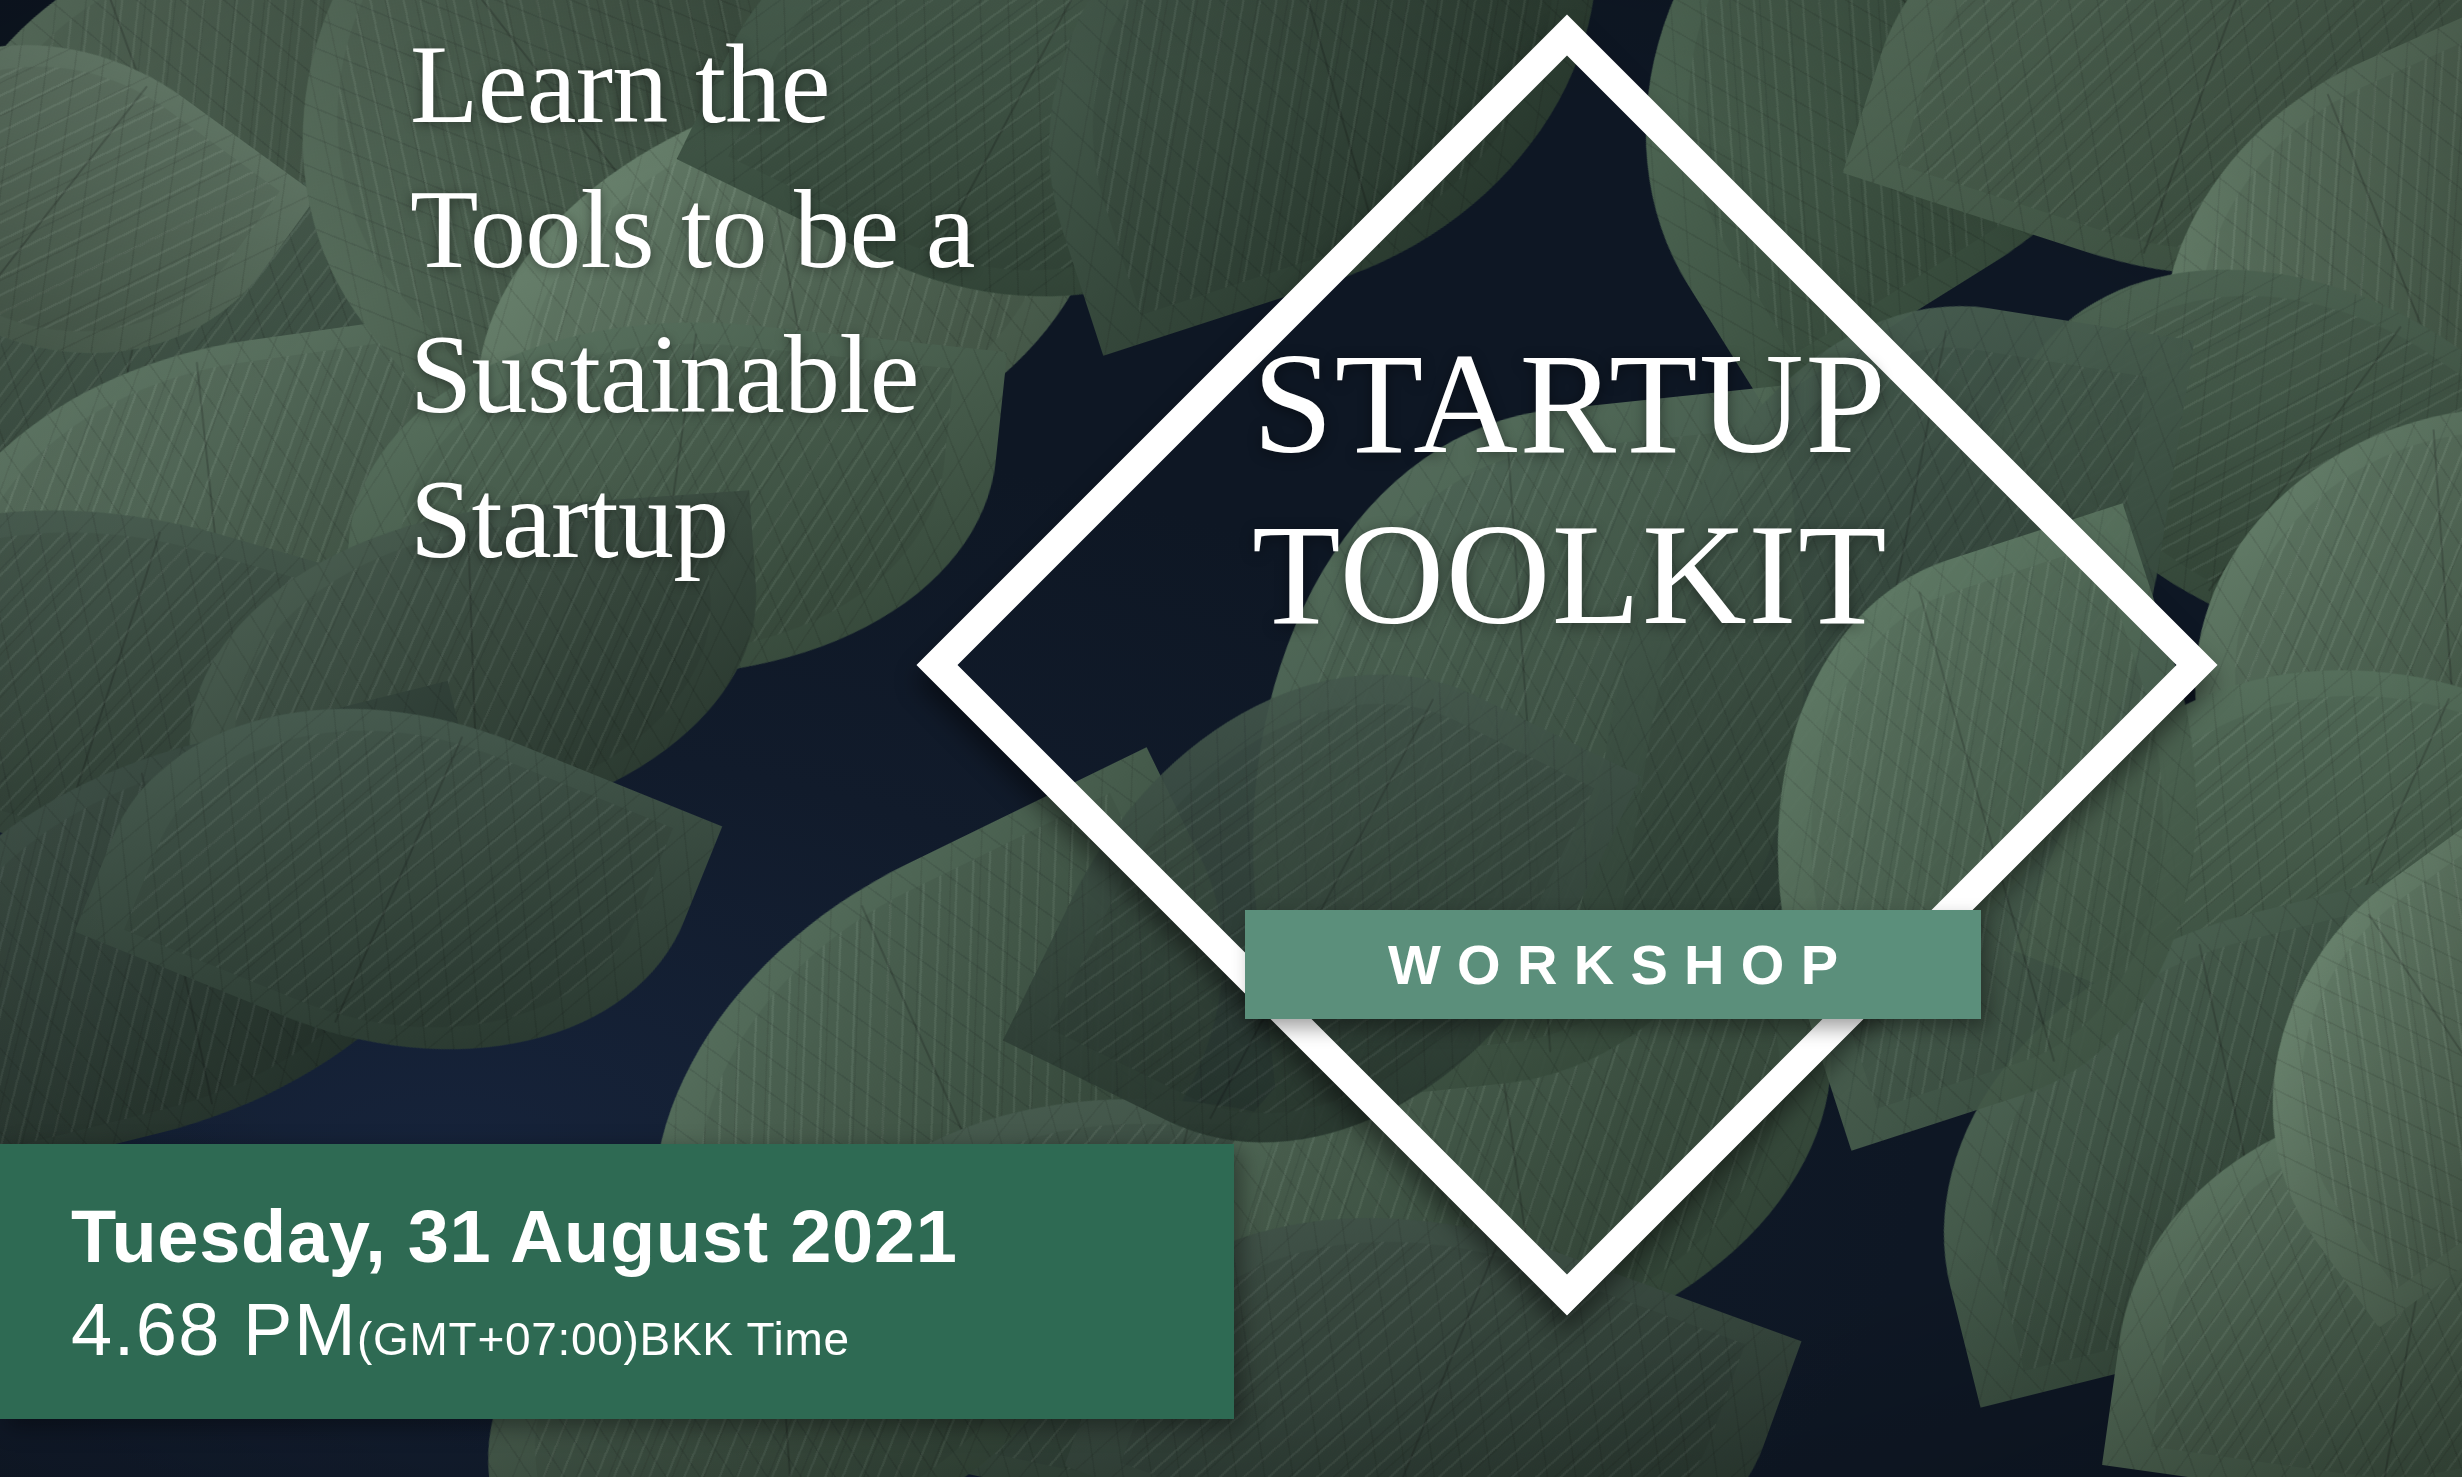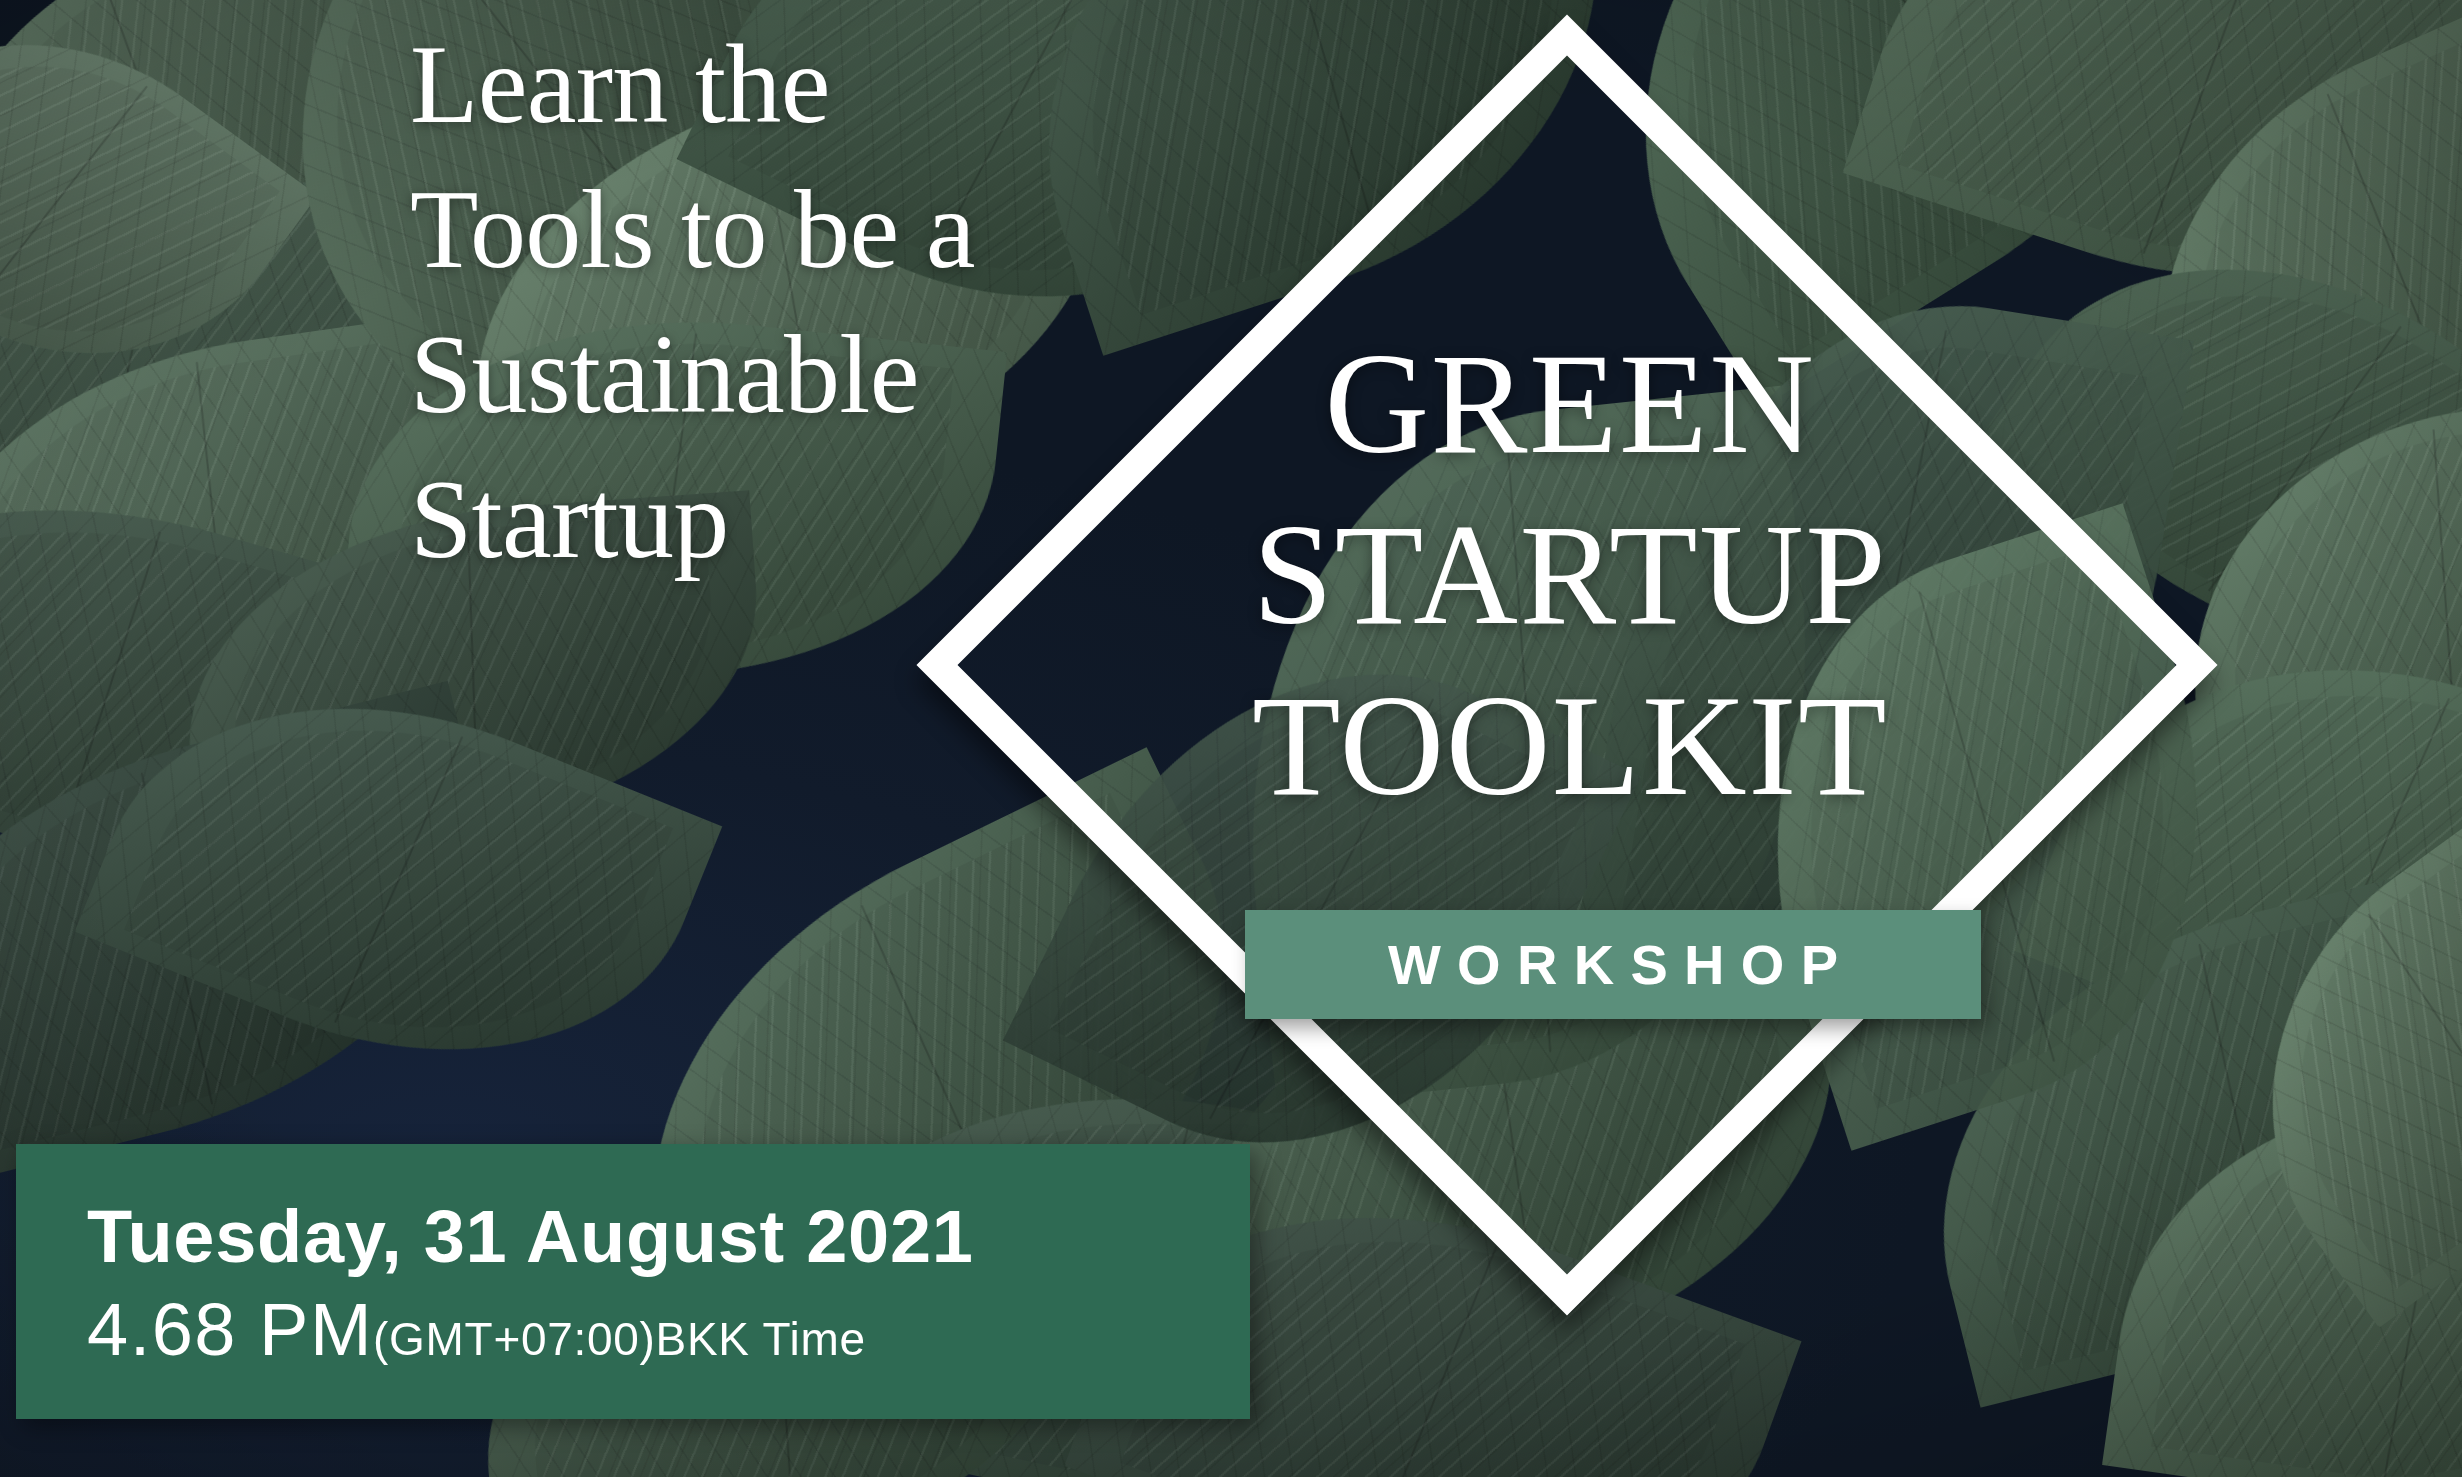--- a/index.html
+++ b/index.html
@@ -130,21 +130,21 @@
     font-size:56px;
     letter-spacing:16.3px;
     text-indent:16.3px;
     color:#FFFFFF;
     line-height:1;
   }
 
   
   .date-box{
     position:absolute;
-    left:16px; top:1144px;
+    left:0px; top:1144px;
     width:1234px; height:275px;
     background:#2E6A53;
     box-shadow:7.4px 7.4px 22px rgba(0,0,0,.40);
     padding:53px 0 0 71px;
   }
   .date-line{
     font-family:"Liberation Sans", sans-serif;
     font-weight:700;
     font-size:74px;
     line-height:80px;
@@ -380,21 +380,20 @@
   <div class="headline">Learn the
 Tools to be a
 Sustainable
 Startup</div>
 
   <div class="diamond-wrap">
     <div class="diamond"></div>
   </div>
 
   <div class="center-title">
-    <span class="tl">GREEN</span>
     <span class="tl">STARTUP</span>
     <span class="tl">TOOLKIT</span>
   </div>
 
   <div class="workshop-banner">
     <span class="label">WORKSHOP</span>
   </div>
 
   <div class="date-box">
     <div class="date-line">Tuesday, 31 August 2021</div>

